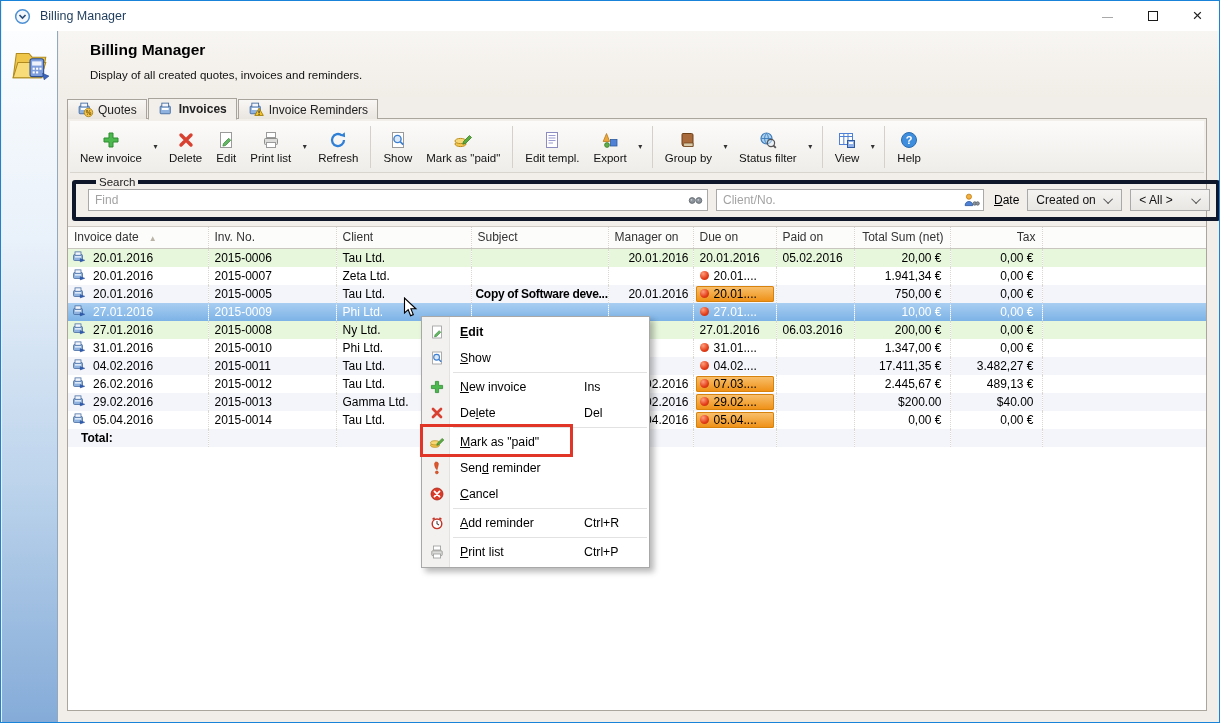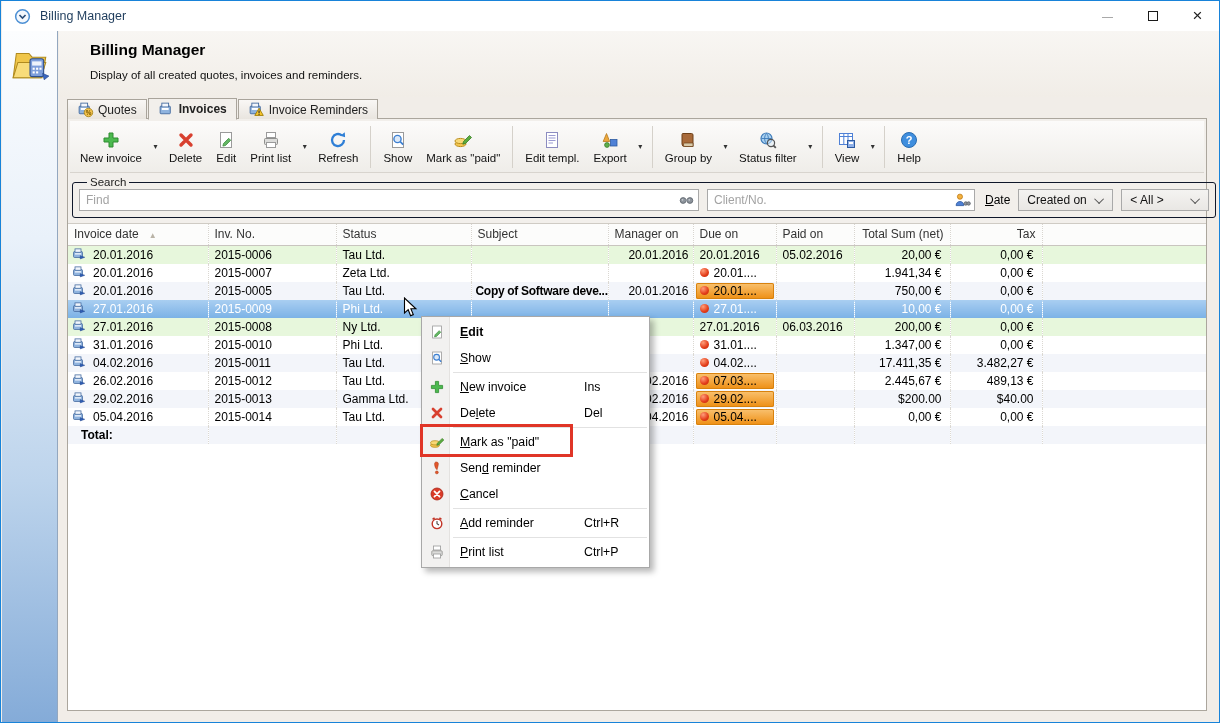--- a/index.html
+++ b/index.html
@@ -48,37 +48,37 @@
   .toolbar { height:52px; margin:2px 2px 0 2px; background:linear-gradient(#fcfbfa,#efede9);
              border-bottom:1px solid #d8d4ce; display:flex; align-items:center; padding:0 3px; flex:0 0 auto; }
   .tbtn { display:flex; flex-direction:column; align-items:center; justify-content:center; gap:2px;
           padding:3px 7px; font-size:11.5px; color:#111; cursor:default; white-space:nowrap; }
   .tbtn svg { width:20px; height:20px; }
   .tarrow { width:13px; font-size:8px; color:#333; text-align:center; align-self:center; cursor:default; }
   .tsep { width:1px; height:42px; background:#d5d1ca; margin:0 5px; }
 
   
   .searchwrap { padding:3px 6px 5px 4px; flex:0 0 auto; }
-  fieldset.search { border:1px solid #0f172a; border-radius:3px; padding:1px 6px 6px 6px; }
+  fieldset.search { border:4px solid #0f172a; border-radius:3px; padding:1px 6px 6px 12px; }
   fieldset.search legend { font-size:11.5px; color:#222; padding:0 3px; margin-left:8px; }
   .srow { display:flex; align-items:center; gap:8px; }
   .inwrap { position:relative; }
   .inwrap input { height:22px; border:1px solid #a9a9a9; font-size:12px; padding:0 26px 0 6px;
                   font-family:"Liberation Sans",sans-serif; width:100%; background:#fff; color:#222; }
   .inwrap input::placeholder { color:#a3a3a3; }
   .inwrap svg { position:absolute; right:4px; top:3px; width:17px; height:17px; }
   .w-find { width:620px; }
   .w-client { width:268px; }
   .datelbl { font-size:12px; color:#000; margin-left:2px; }
   .fselect { height:22px; background:linear-gradient(#f4f3f1,#e9e7e4); border:1px solid #a9a9a9;
              display:flex; align-items:center; font-size:12px; color:#111; padding:0 8px; cursor:default; }
   .fselect .chev { margin-left:auto; width:7px; height:7px; border-left:1.5px solid #555;
                    border-bottom:1.5px solid #555; transform:rotate(-45deg) translateY(-2px); }
   .fs-created { width:95px; }
-  .fs-all { width:88px; }
+  .fs-all { width:80px; }
 
   
   .tablearea { flex:1 1 auto; background:#fff; border-top:1px solid #cfcbc4; overflow:hidden; }
   table.grid { border-collapse:collapse; table-layout:fixed; width:1138px; }
   .grid col.c0{width:140px}.grid col.c1{width:128px}.grid col.c2{width:135px}.grid col.c3{width:137px}
   .grid col.c4{width:85px}.grid col.c5{width:83px}.grid col.c6{width:78px}.grid col.c7{width:96px}
   .grid col.c8{width:92px}.grid col.c9{width:164px}
   .grid th { height:21px; font-size:12px; font-weight:normal; color:#333; text-align:left;
              padding:0 6px; border-bottom:1px solid #c9c5bf; border-right:1px dotted #d8d5cf;
              background:#fcfcfb; white-space:nowrap; overflow:hidden; cursor:default; }
@@ -442,21 +442,21 @@
             <col class="c5">
             <col class="c6">
             <col class="c7">
             <col class="c8">
             <col class="c9">
           </colgroup>
         <tbody>
             <tr>
           <th><span>Invoice date</span><span class="sortico">▲</span></th>
           <th>Inv. No.</th>
-          <th>Status</th>
+          <th>Client</th>
           <th>Subject</th>
           <th>Manager on</th>
           <th>Due on</th>
           <th>Paid on</th>
           <th class="h-r">Total Sum (net)</th>
           <th class="h-r">Tax</th>
           <th></th>
         </tr>
 
         <tr class="row r-paid">

